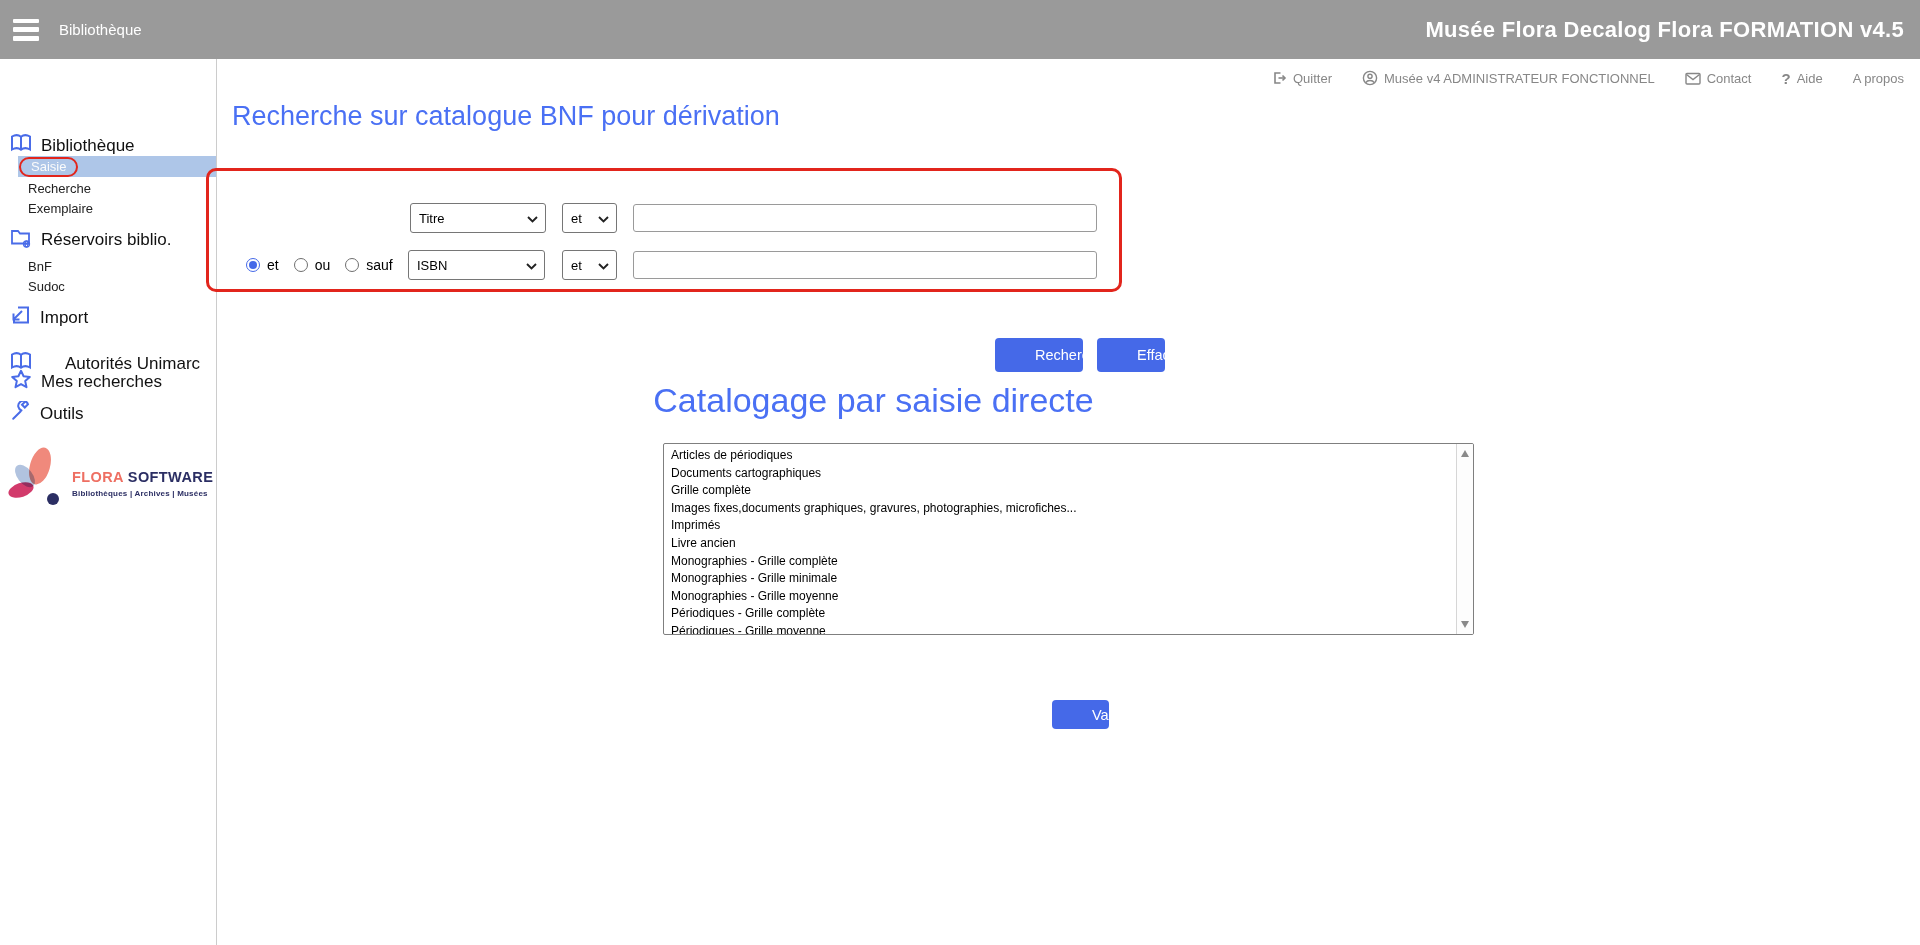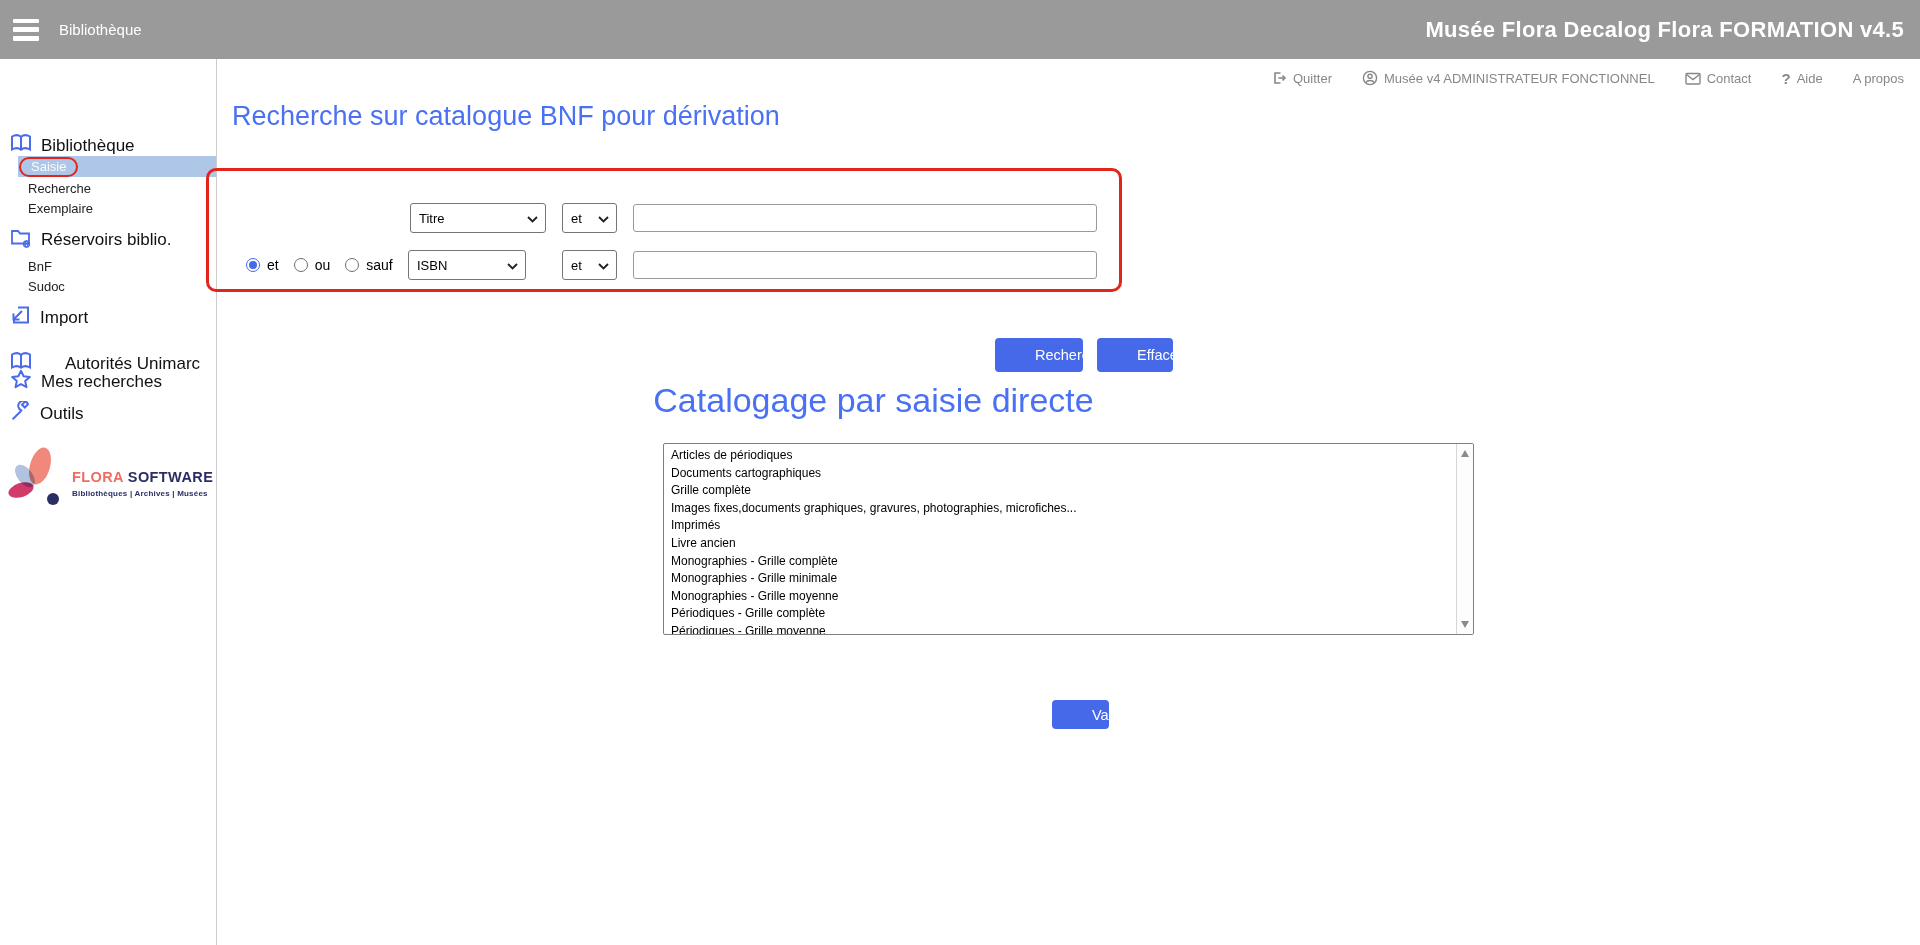--- a/index.html
+++ b/index.html
@@ -270,40 +270,40 @@
 <input class="tin" style="left: 633px; top: 204px;" type="text" value="">
 
 <div class="radio-row">
   <span class="radio checked"></span>
   <span class="radio-lbl">et</span>
   <span class="radio"></span>
   <span class="radio-lbl">ou</span>
   <span class="radio"></span>
   <span class="radio-lbl">sauf</span>
 </div>
-<div class="sel" style="left:408px; top:250px; width:118px;">
+<div class="sel" style="left:408px; top:250px; width:137px;">
   <span>ISBN</span>
   <span class="chev">
     <svg width="11" height="7" viewBox="0 0 11 7" fill="none" stroke="#222" stroke-width="1.9">
         <polyline points="1,1 5.5,5.5 10,1"></polyline>
       </svg>
   </span>
 </div>
 <div class="sel" style="left:562px; top:250px; width:55px;">
   <span>et</span>
   <span class="chev">
     <svg width="11" height="7" viewBox="0 0 11 7" fill="none" stroke="#222" stroke-width="1.9">
         <polyline points="1,1 5.5,5.5 10,1"></polyline>
       </svg>
   </span>
 </div>
 <input class="tin" style="left: 633px; top: 251px;" type="text" value="">
 
 <button class="btn" style="left:995px; top:338px; width:88px; height:34px;">Rechercher</button>
-<button class="btn" style="left:1097px; top:338px; width:76px; height:34px;">Effacer</button>
+<button class="btn" style="left:1097px; top:338px; width:68px; height:34px;">Effacer</button>
 
 <div class="h2wrap"><span class="h2">Catalogage par saisie directe</span></div>
 
 <div class="listbox">
   <div class="list-inner">
     <div class="opt">Articles de périodiques</div>
     <div class="opt">Documents cartographiques</div>
     <div class="opt">Grille complète</div>
     <div class="opt">Images fixes,documents graphiques, gravures, photographies, microfiches...</div>
     <div class="opt">Imprimés</div>

